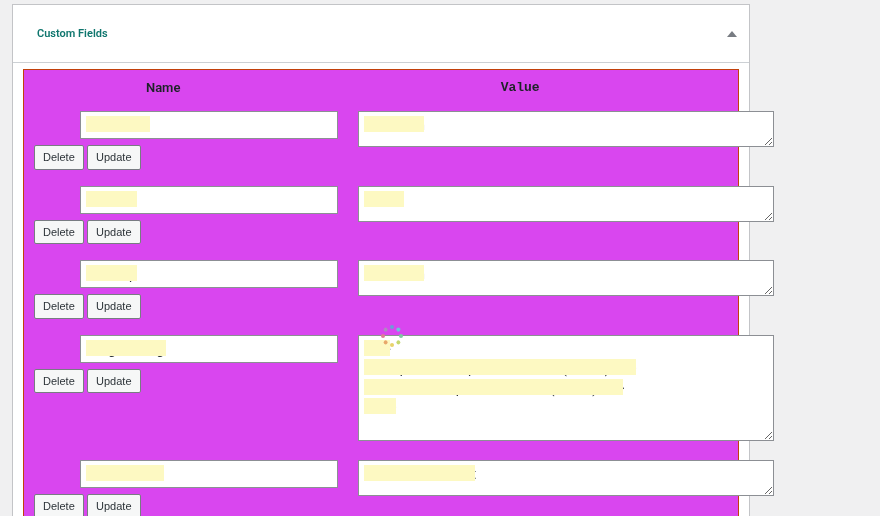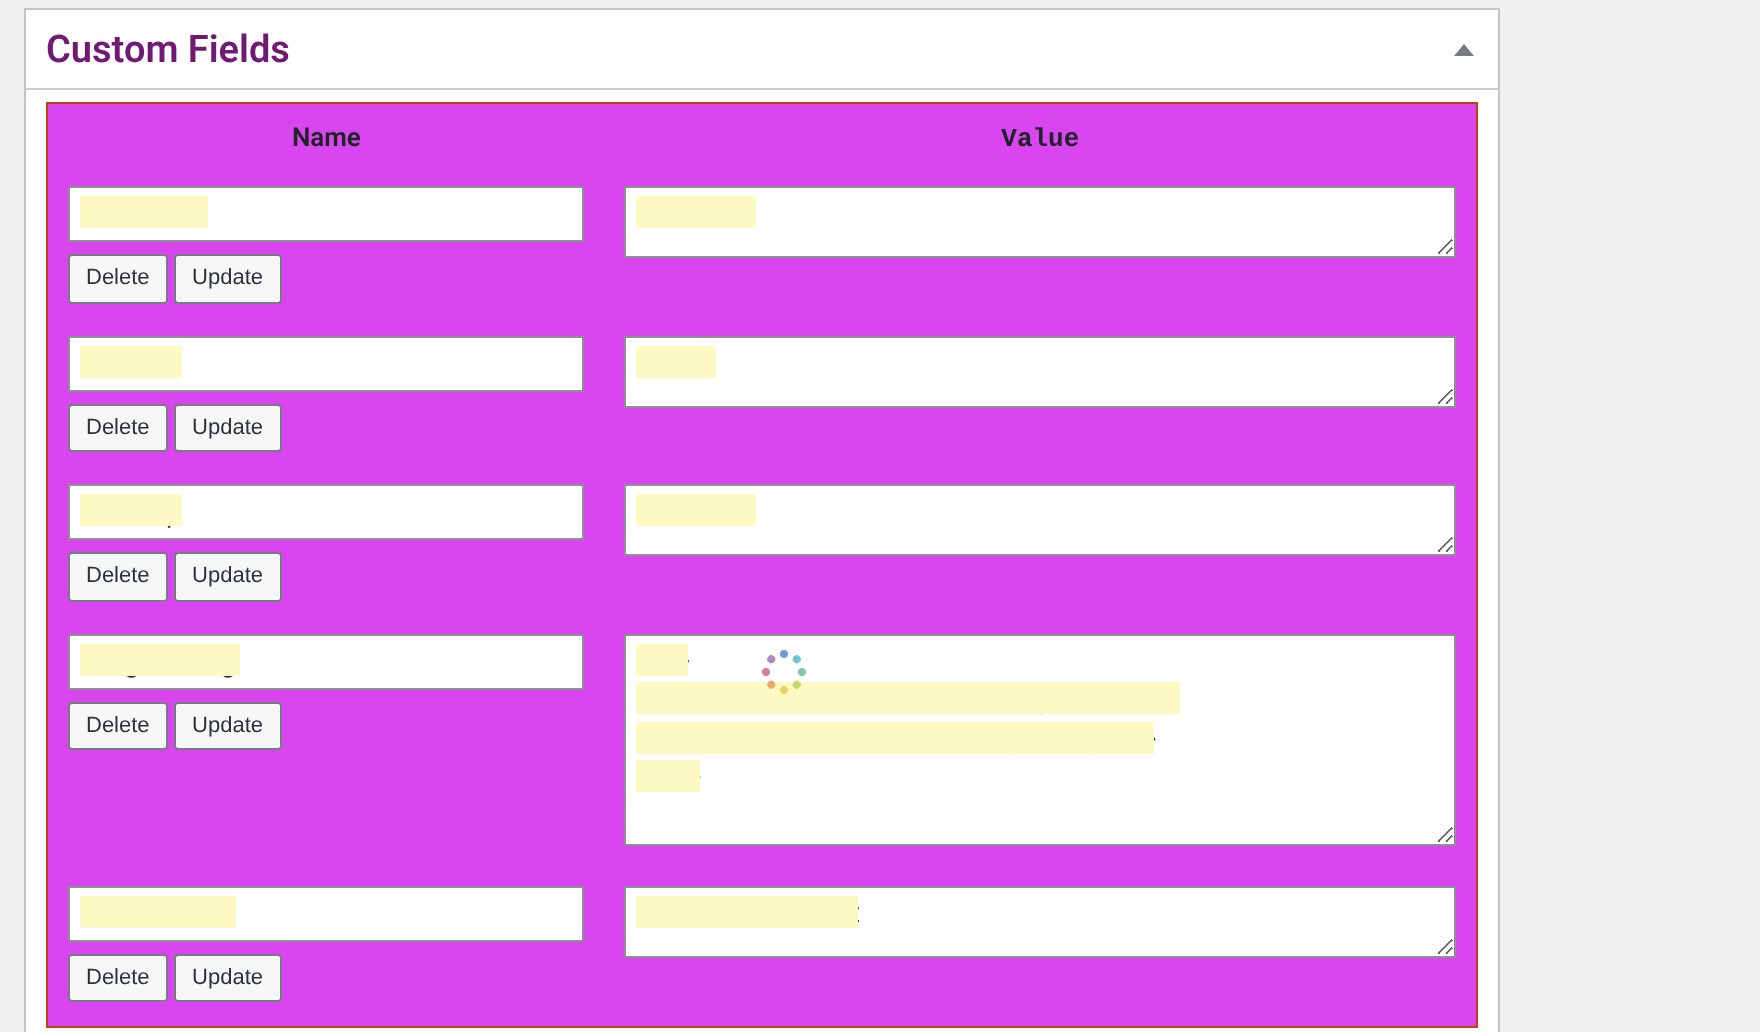--- a/index.html
+++ b/index.html
@@ -22,24 +22,24 @@
     position: relative;
   }
   .postbox-header {
     display: flex;
     justify-content: space-between;
     align-items: center;
     padding: 8px 10px;
     border-bottom: 1px solid #ccd0d4;
   }
   .postbox-header h2 {
-    margin: 0;
-    font-size: 19px;
+    margin: 14px;
+    font-size: 11px;
     font-weight: 600;
-    color: #701a75;
+    color: #0f766e;
   }
   .toggle-indicator {
     width: 0;
     height: 0;
     border-left: 5px solid transparent;
     border-right: 5px solid transparent;
     border-bottom: 6px solid #787c82;
     display: block;
     margin-right: 2px;
   }
@@ -125,21 +125,21 @@
   .spinner span:nth-child(1) { transform: rotate(0deg) translate(9px); background:#7ec9a2; }
   .spinner span:nth-child(2) { transform: rotate(45deg) translate(9px); background:#c6d86f; }
   .spinner span:nth-child(3) { transform: rotate(90deg) translate(9px); background:#e8d36b; }
   .spinner span:nth-child(4) { transform: rotate(135deg) translate(9px); background:#e8a86b; }
   .spinner span:nth-child(5) { transform: rotate(180deg) translate(9px); background:#de7d94; }
   .spinner span:nth-child(6) { transform: rotate(225deg) translate(9px); background:#b088c2; }
   .spinner span:nth-child(7) { transform: rotate(270deg) translate(9px); background:#6f9bd8; }
   .spinner span:nth-child(8) { transform: rotate(315deg) translate(9px); background:#6fc2d8; }
   @keyframes spin { to { transform: rotate(360deg); } }
 
-  .hl-wrap { position: relative; display: inline-block; width: 100%; }
+  .hl-wrap { position: relative; display: inline-block; width: 100%; margin-left: 46px; }
   .hl-overlay {
     position: absolute;
     top: 1px;
     left: 1px;
     padding: 3px 5px;
     font-size: 14px;
     line-height: 1.4;
     white-space: pre-wrap;
     color: transparent;
     pointer-events: none;

